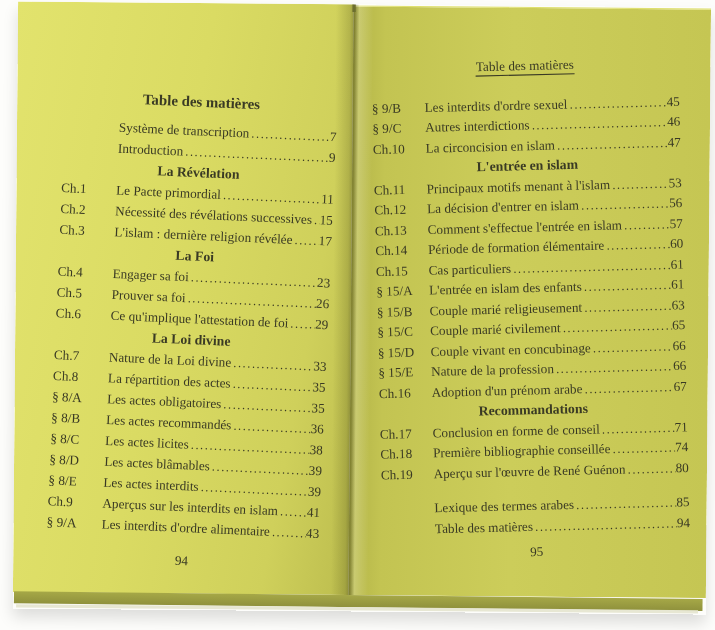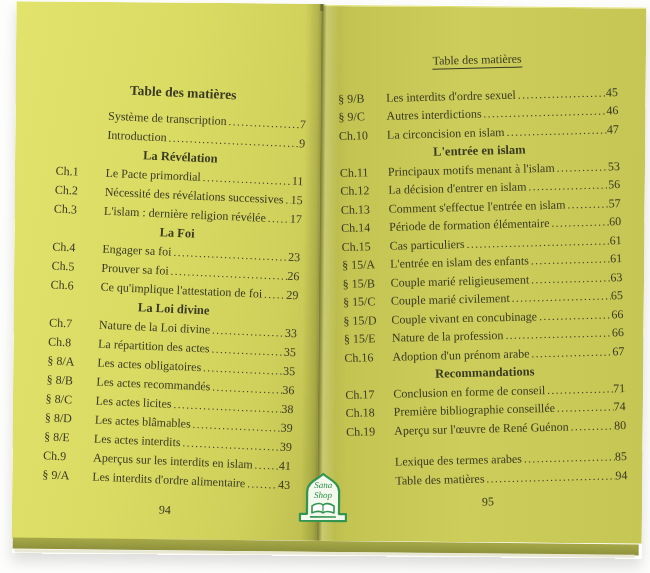--- a/index.html
+++ b/index.html
@@ -296,26 +296,14 @@
               <span class="pg">94</span>
             </div>
           </div>
         <div class="pagenum-line">95</div>
       </div>
     </div>
 
     <div class="block-edge"></div>
     <div class="paper-edge"></div>
 
-    <div class="logo">
-      <svg width="50" height="62" viewBox="0 0 50 62">
-        <path d="M25 2 C30 7 41 10 41 20 L41 42 L48 42 L48 49 L2 49 L2 42 L9 42 L9 20 C9 10 20 7 25 2 Z" fill="#f3f9ec" stroke="#349552" stroke-width="2.2" stroke-linejoin="round"></path>
-        <text x="25" y="16" text-anchor="middle" font-size="9" font-style="italic" font-family="Liberation Serif, serif" fill="#2f8f4a">Sana</text>
-        <text x="25" y="26" text-anchor="middle" font-size="9" font-style="italic" font-family="Liberation Serif, serif" fill="#2f8f4a">Shop</text>
-        <g>
-          <path d="M14 34 C18 31 23 31 25 33 C27 31 32 31 36 34 L36 41 C32 39 27 39 25 41 C23 39 18 39 14 41 Z" fill="#ffffff" stroke="#349552" stroke-width="1.6" stroke-linejoin="round"></path>
-          <line x1="25" y1="33" x2="25" y2="41" stroke="#349552" stroke-width="1.2"></line>
-          <line x1="12" y1="45" x2="38" y2="45" stroke="#349552" stroke-width="1.6"></line>
-        </g>
-      </svg>
-    </div>
   </div>
 </div>
 
 </body></html>

